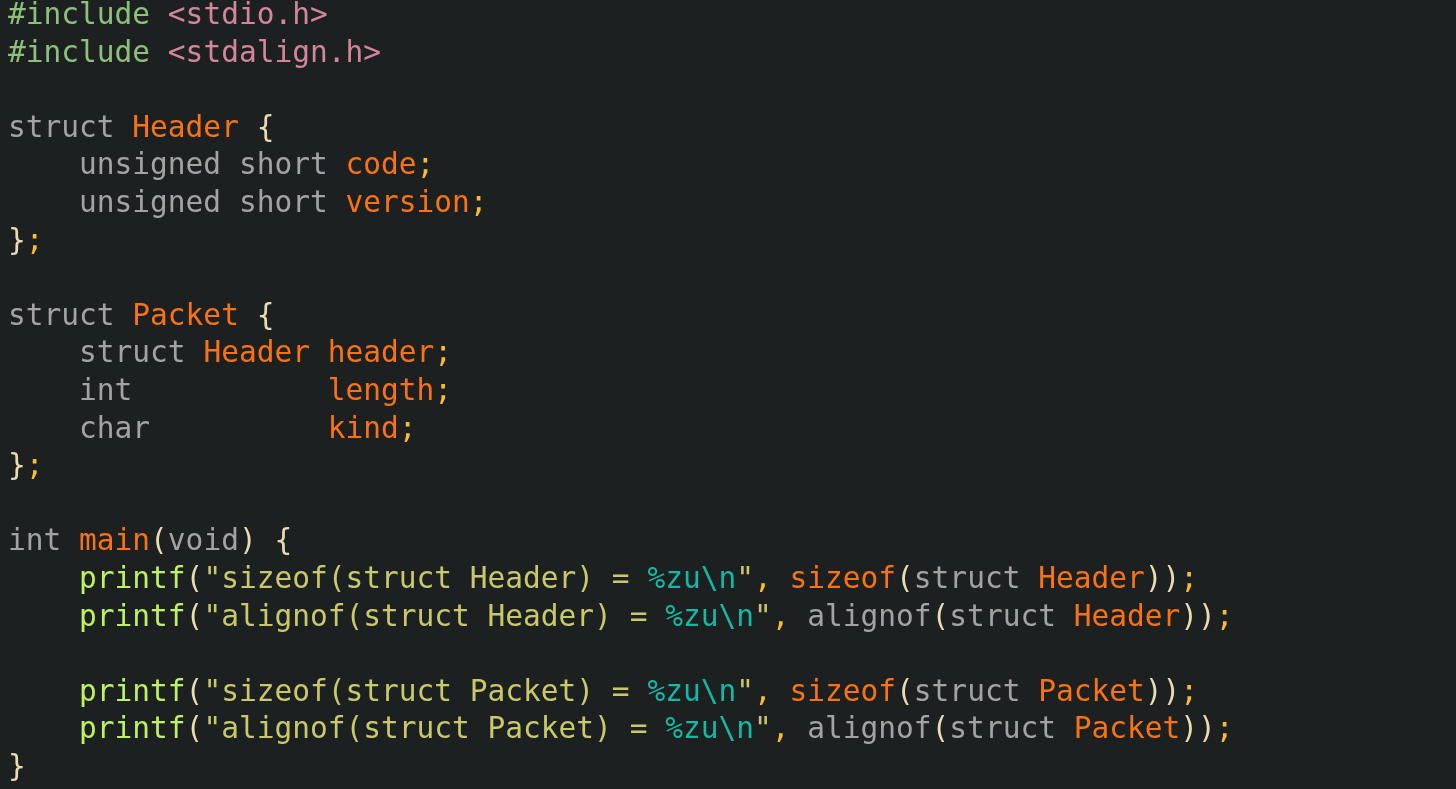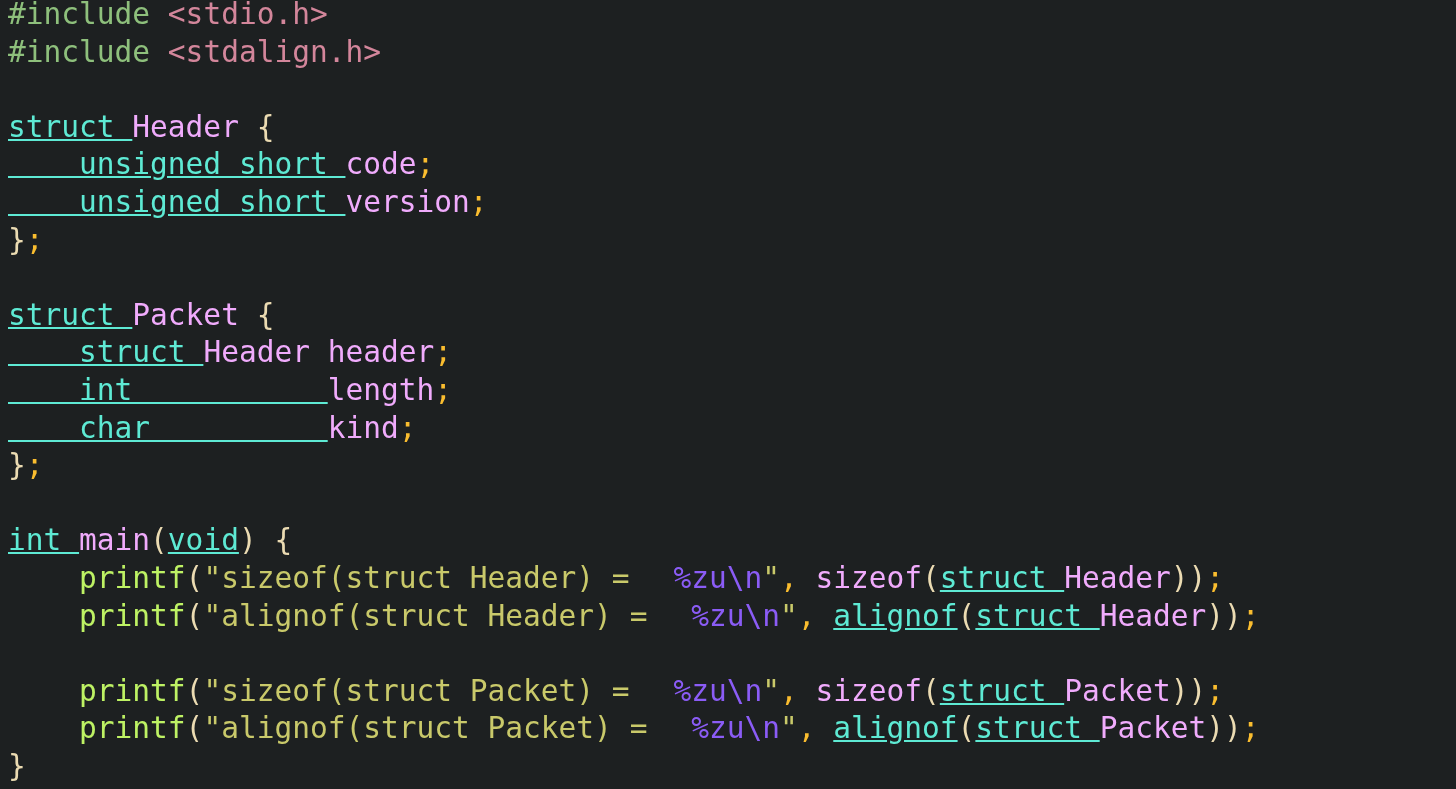--- a/index.html
+++ b/index.html
@@ -1,24 +1,24 @@
 <!DOCTYPE html>
 <html><head>
 <meta charset="utf-8">
 <style>
   html, body { margin:0; padding:0; }
   body { width:1456px; height:789px; background:#1d2021; overflow:hidden; }
   .editor { position:absolute; left:8px; top:-4px; font-family:"DejaVu Sans Mono", monospace; font-size:29.5px; line-height:37.6px; white-space:pre; color:#ebdbb2; letter-spacing:0px; }
   .line { height:37.6px; }
   .tok-pp { color:#8ec07c; }
   .tok-inc { color:#d3869b; }
-  .tok-type { color:#5eead4;text-decoration:underline; }
-  .tok-id { color:#f0abfc; }
+  .tok-type { color:#a3a3a3; }
+  .tok-id { color:#f97316; }
   .tok-punc { color:#fabd2f; }
   .tok-brace { color:#ebdbb2; }
   .tok-fn { color:#bef264; }
   .tok-str { color:#c9c96a; }
-  .tok-fmt { color:#8b5cf6;margin-left:26px; }
+  .tok-fmt { color:#14b8a6; }
 </style>
 </head>
 <body>
 
 <div class="editor" id="editor"><div class="line"><span class="tok-pp">#include </span><span class="tok-inc">&lt;stdio.h&gt;</span></div><div class="line"><span class="tok-pp">#include </span><span class="tok-inc">&lt;stdalign.h&gt;</span></div><div class="line"> </div><div class="line"><span class="tok-type">struct </span><span class="tok-id">Header </span><span class="tok-brace">{</span></div><div class="line"><span class="tok-type">    unsigned short </span><span class="tok-id">code</span><span class="tok-punc">;</span></div><div class="line"><span class="tok-type">    unsigned short </span><span class="tok-id">version</span><span class="tok-punc">;</span></div><div class="line"><span class="tok-brace">}</span><span class="tok-punc">;</span></div><div class="line"> </div><div class="line"><span class="tok-type">struct </span><span class="tok-id">Packet </span><span class="tok-brace">{</span></div><div class="line"><span class="tok-type">    struct </span><span class="tok-id">Header header</span><span class="tok-punc">;</span></div><div class="line"><span class="tok-type">    int           </span><span class="tok-id">length</span><span class="tok-punc">;</span></div><div class="line"><span class="tok-type">    char          </span><span class="tok-id">kind</span><span class="tok-punc">;</span></div><div class="line"><span class="tok-brace">}</span><span class="tok-punc">;</span></div><div class="line"> </div><div class="line"><span class="tok-type">int </span><span class="tok-id">main</span><span class="tok-brace">(</span><span class="tok-type">void</span><span class="tok-brace">) {</span></div><div class="line"><span class="tok-fn">    printf</span><span class="tok-brace">(</span><span class="tok-str">"sizeof(struct Header) = </span><span class="tok-fmt">%zu\n</span><span class="tok-str">"</span><span class="tok-punc">, </span><span class="tok-id">sizeof</span><span class="tok-brace">(</span><span class="tok-type">struct </span><span class="tok-id">Header</span><span class="tok-brace">))</span><span class="tok-punc">;</span></div><div class="line"><span class="tok-fn">    printf</span><span class="tok-brace">(</span><span class="tok-str">"alignof(struct Header) = </span><span class="tok-fmt">%zu\n</span><span class="tok-str">"</span><span class="tok-punc">, </span><span class="tok-type">alignof</span><span class="tok-brace">(</span><span class="tok-type">struct </span><span class="tok-id">Header</span><span class="tok-brace">))</span><span class="tok-punc">;</span></div><div class="line"> </div><div class="line"><span class="tok-fn">    printf</span><span class="tok-brace">(</span><span class="tok-str">"sizeof(struct Packet) = </span><span class="tok-fmt">%zu\n</span><span class="tok-str">"</span><span class="tok-punc">, </span><span class="tok-id">sizeof</span><span class="tok-brace">(</span><span class="tok-type">struct </span><span class="tok-id">Packet</span><span class="tok-brace">))</span><span class="tok-punc">;</span></div><div class="line"><span class="tok-fn">    printf</span><span class="tok-brace">(</span><span class="tok-str">"alignof(struct Packet) = </span><span class="tok-fmt">%zu\n</span><span class="tok-str">"</span><span class="tok-punc">, </span><span class="tok-type">alignof</span><span class="tok-brace">(</span><span class="tok-type">struct </span><span class="tok-id">Packet</span><span class="tok-brace">))</span><span class="tok-punc">;</span></div><div class="line"><span class="tok-brace">}</span></div></div>
 
 </body></html>

